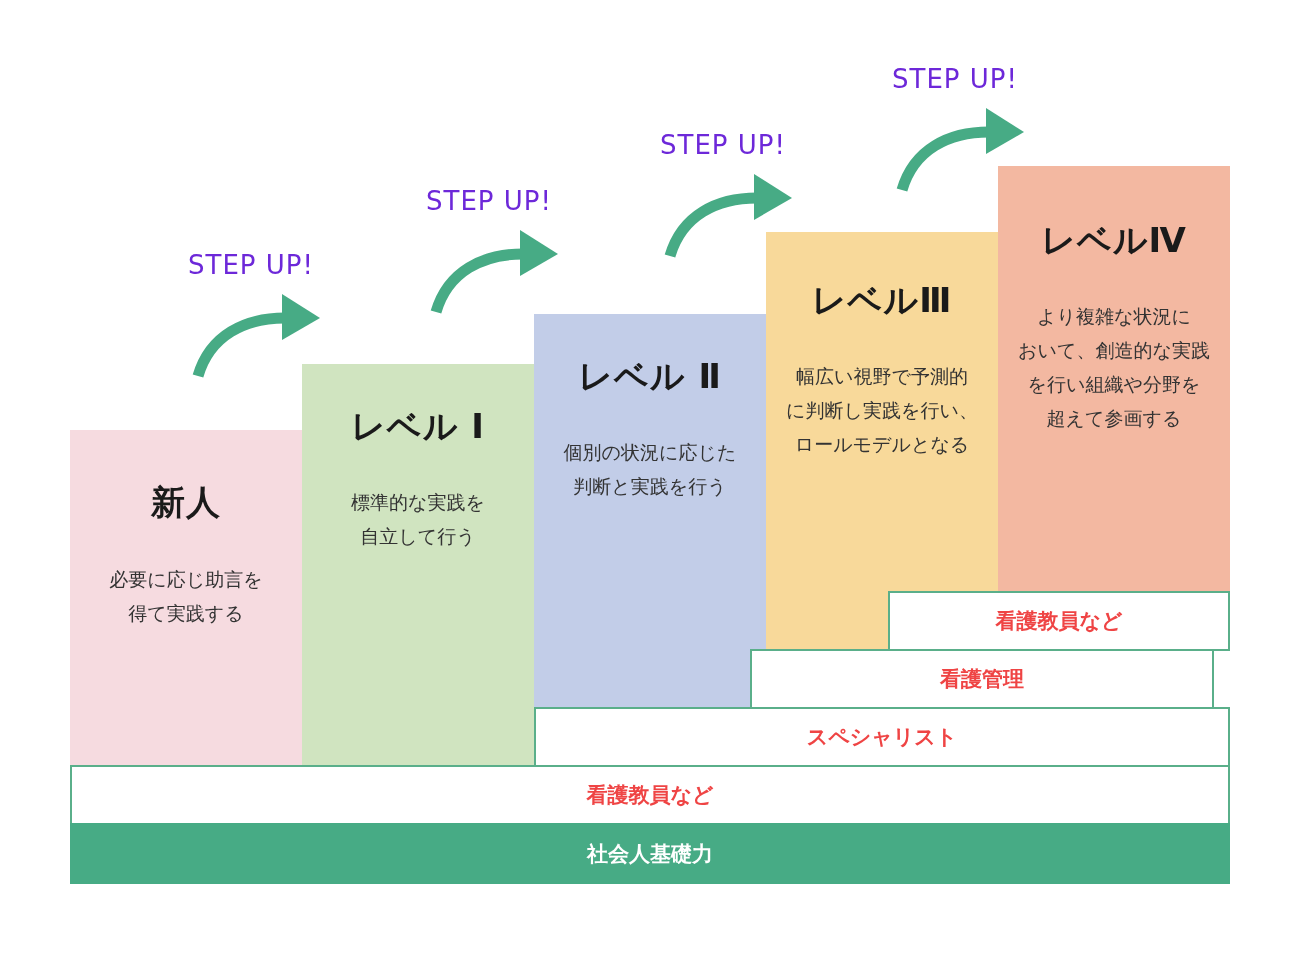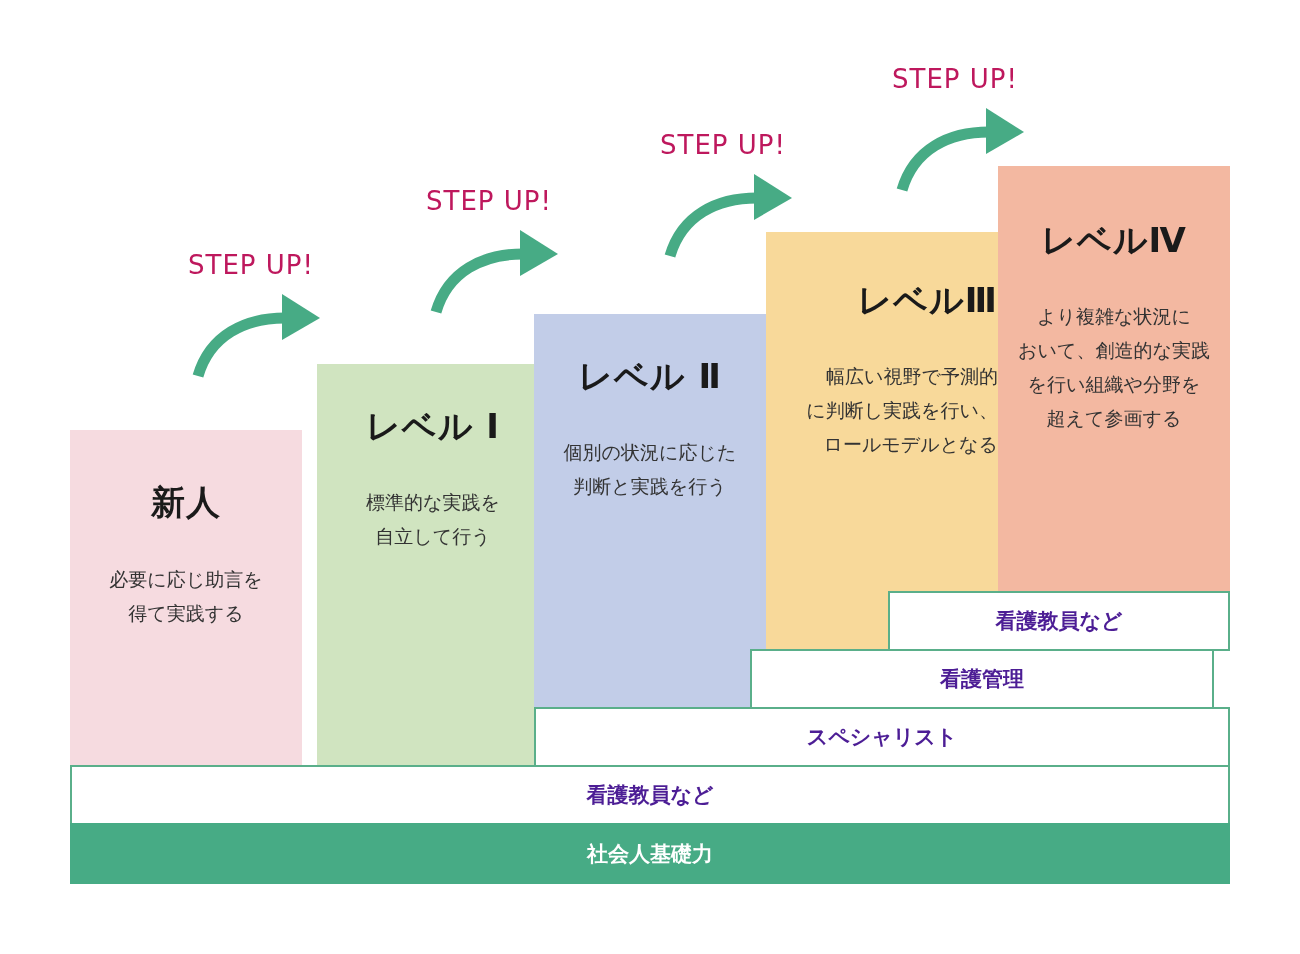--- a/index.html
+++ b/index.html
@@ -3,48 +3,48 @@
 <meta charset="utf-8">
 <style>
   html, body { margin: 0; padding: 0; background: #ffffff; }
   body { width: 1300px; height: 954px; position: relative; overflow: hidden;
          font-family: "DejaVu Sans", "Liberation Sans", sans-serif; color: #222; }
   .abs { position: absolute; box-sizing: border-box; }
   .step-box { text-align: center; padding-left: 26px; }
   .step-box .title { position: absolute; left: 0; right: 0; font-size: 34px; font-weight: bold; color: #1a1a1a; letter-spacing: 1px; }
   .step-box .desc { position: absolute; left: 0; right: 0; font-size: 19px; line-height: 34px; color: #333; white-space: pre-line; }
   .tier { background: #ffffff; border: 2px solid #5aaf8a; display: flex; align-items: center; justify-content: center;
-          font-size: 21px; font-weight: bold; color: #4c1d95; }
+          font-size: 21px; font-weight: bold; color: #ef4444; }
   .base { background: #47ab85; display: flex; align-items: center; justify-content: center;
           font-size: 21px; font-weight: bold; color: #ffffff; }
-  .stepup { font-size: 26px; color: #be185d; letter-spacing: 1px; font-weight: normal; }
+  .stepup { font-size: 26px; color: #6d28d9; letter-spacing: 1px; font-weight: normal; }
   svg.arrow { position: absolute; overflow: visible; }
 </style>
 </head>
 <body>
 
 <div class="abs step-box" style="left:70px; top:430px; width:232px; height:335px; background:#f6dbe0;">
   <div class="title" style="top:50px;">新人</div>
   <div class="desc" style="top:132px;">必要に応じ助言を
 得て実践する</div>
 </div>
 
-<div class="abs step-box" style="left:302px; top:364px; width:232px; height:401px; background:#d0e4c0;margin-left:15px;">
+<div class="abs step-box" style="left:302px; top:364px; width:232px; height:401px; background:#d0e4c0;">
   <div class="title" style="top:40px;">レベル Ⅰ</div>
   <div class="desc" style="top:121px;">標準的な実践を
 自立して行う</div>
 </div>
 
 <div class="abs step-box" style="left:534px; top:298px; width:232px; height:409px; background:#c2cde8;margin-top:16px;">
   <div class="title" style="top:40px;">レベル Ⅱ</div>
   <div class="desc" style="top:121px;">個別の状況に応じた
 判断と実践を行う</div>
 </div>
 
-<div class="abs step-box" style="left:766px; top:232px; width:232px; height:417px; background:#f8d99a;text-align:right;">
+<div class="abs step-box" style="left:766px; top:232px; width:232px; height:417px; background:#f8d99a;">
   <div class="title" style="top:46px;">レベルⅢ</div>
   <div class="desc" style="top:127px;">幅広い視野で予測的
 に判断し実践を行い、
 ロールモデルとなる</div>
 </div>
 
 <div class="abs step-box" style="left:998px; top:166px; width:232px; height:425px; background:#f3b8a1;">
   <div class="title" style="top:52px;">レベルⅣ</div>
   <div class="desc" style="top:133px;">より複雑な状況に
 おいて、創造的な実践

